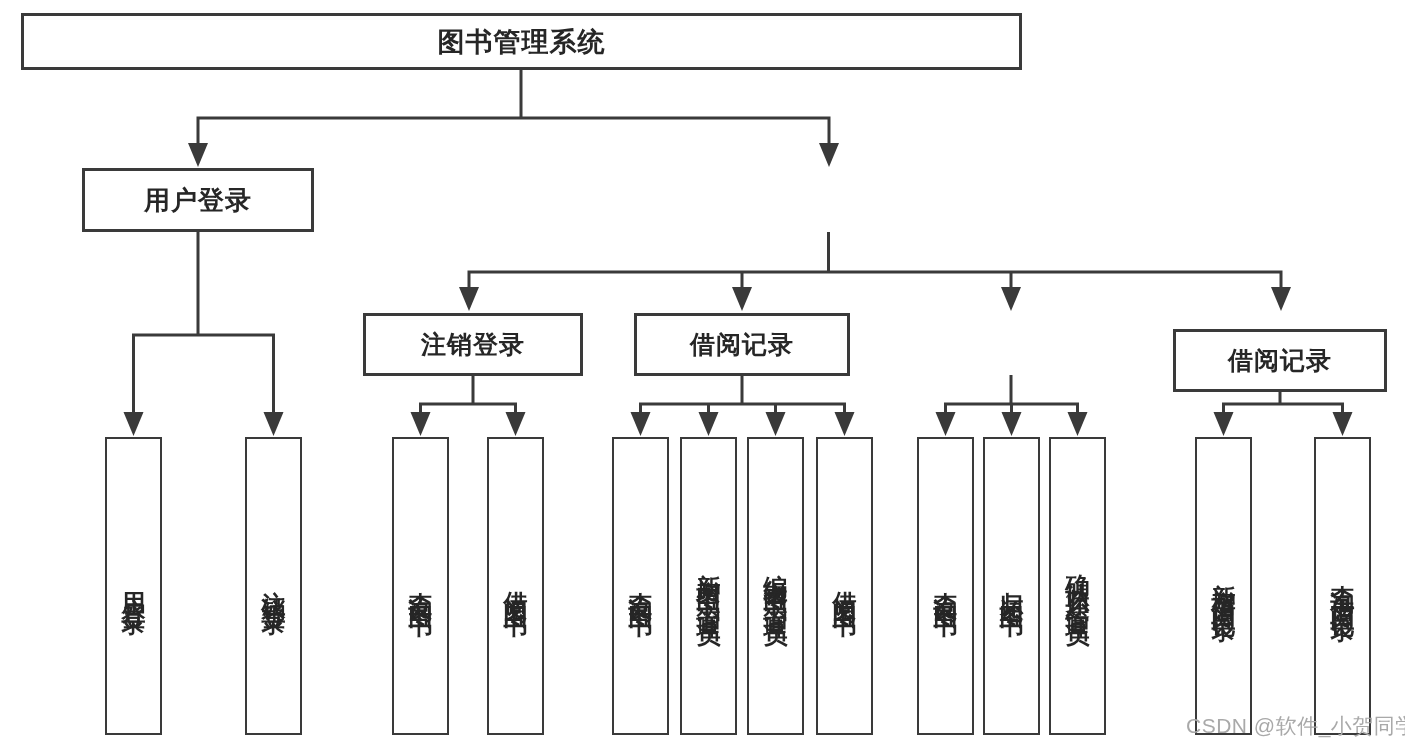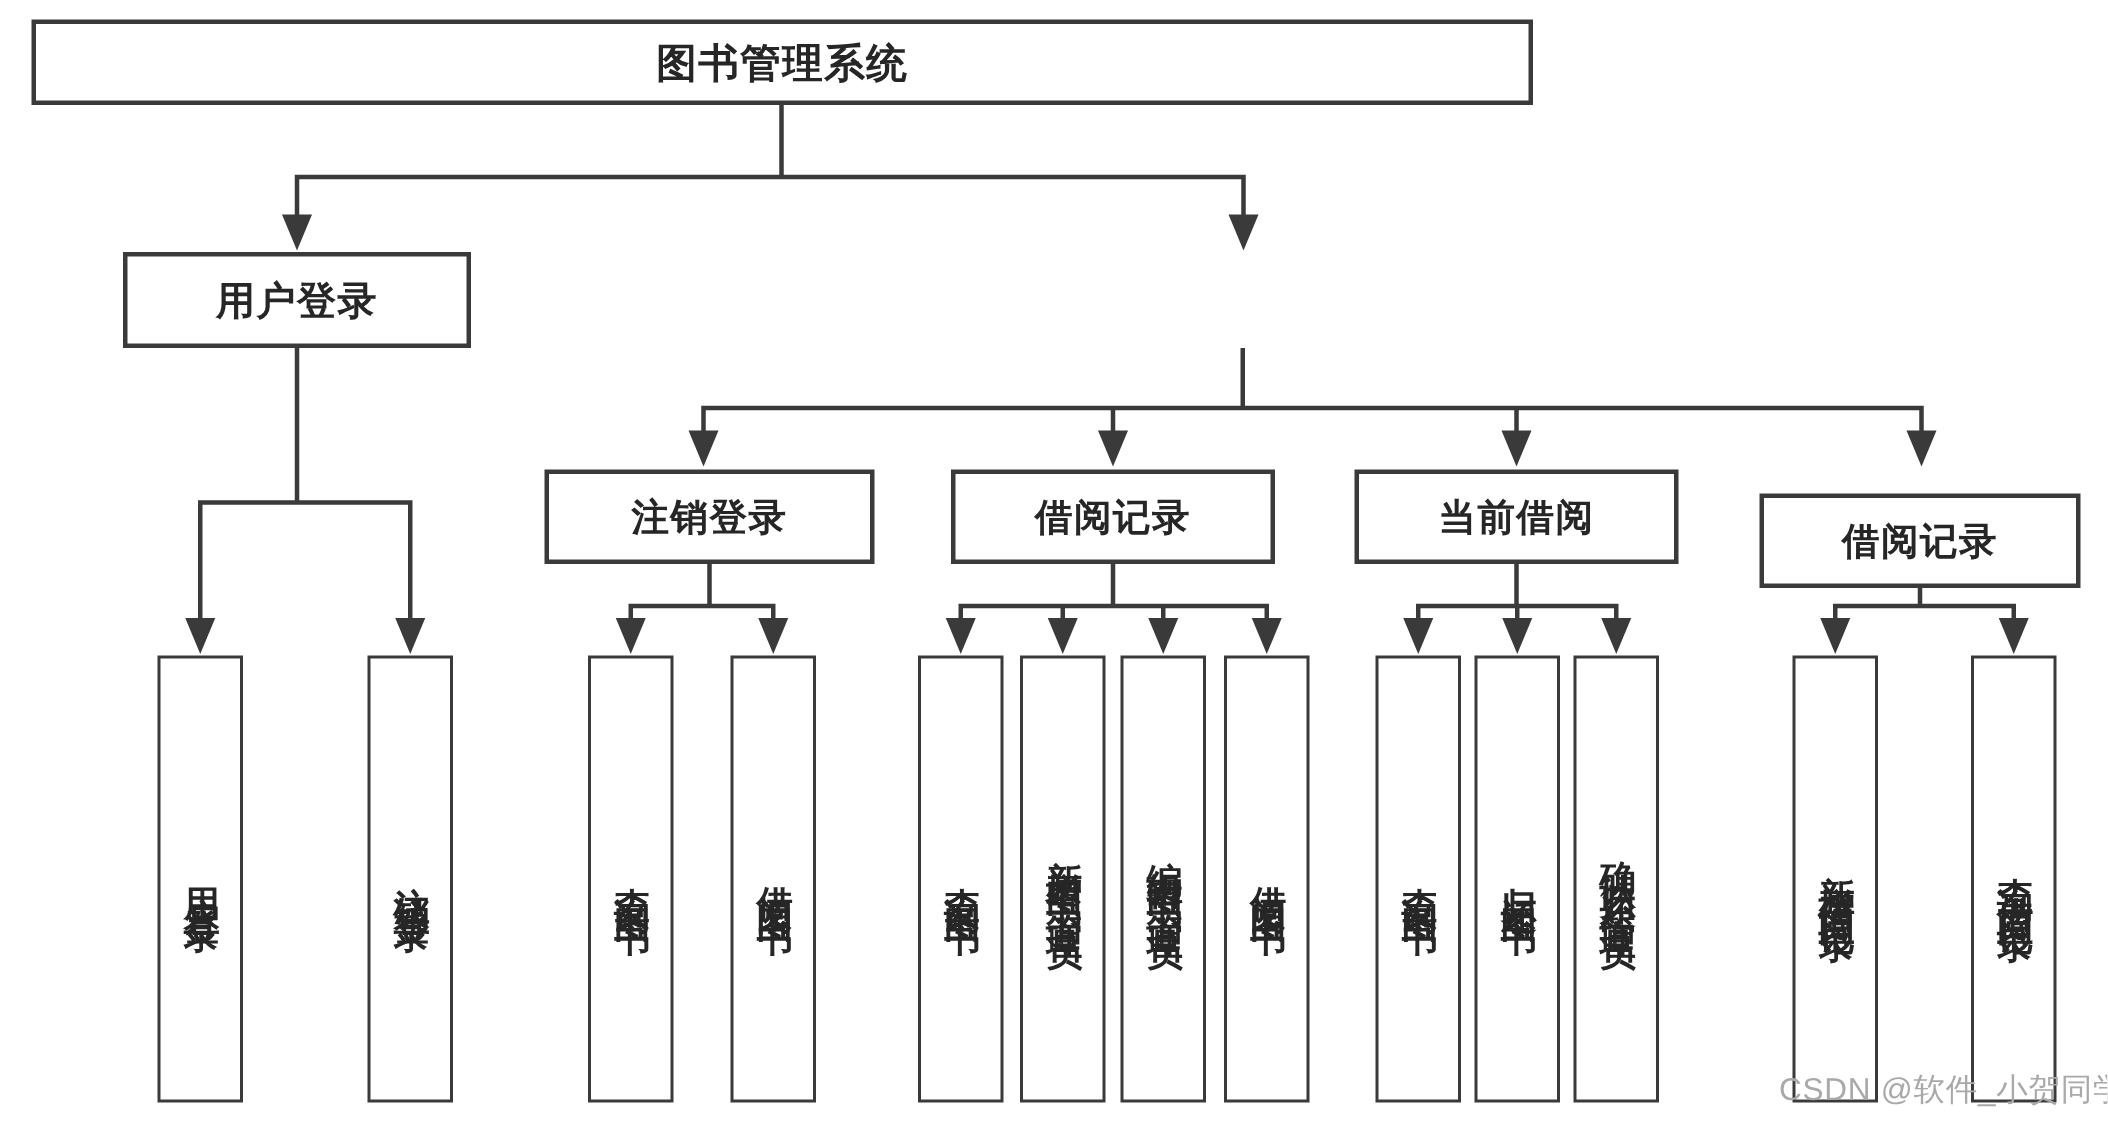--- a/index.html
+++ b/index.html
@@ -103,21 +103,20 @@
     <use href="#ah" transform="translate(1223.5,436)"></use>
     <use href="#ah" transform="translate(1342.5,436)"></use>
   </svg>
 
   <div class="node root">图书管理系统</div>
 
   <div class="node lvl2" style="left:82px; width:232px;">用户登录</div>
 
   <div class="node lvl3" style="left:363px; width:220px;">注销登录</div>
   <div class="node lvl3" style="left:634px; width:216px;">借阅记录</div>
-  <div class="node lvl3" style="left:903px; width:216px;">当前借阅</div>
   <div class="node lvl3" style="left:1173px; width:214px;margin-top:16px;">借阅记录</div>
 
   <div class="leaf" style="left:105px;">
     <span>用户登录</span>
   </div>
   <div class="leaf" style="left:245px;">
     <span>注销登录</span>
   </div>
   <div class="leaf" style="left:392px;">
     <span>查询图书</span>

